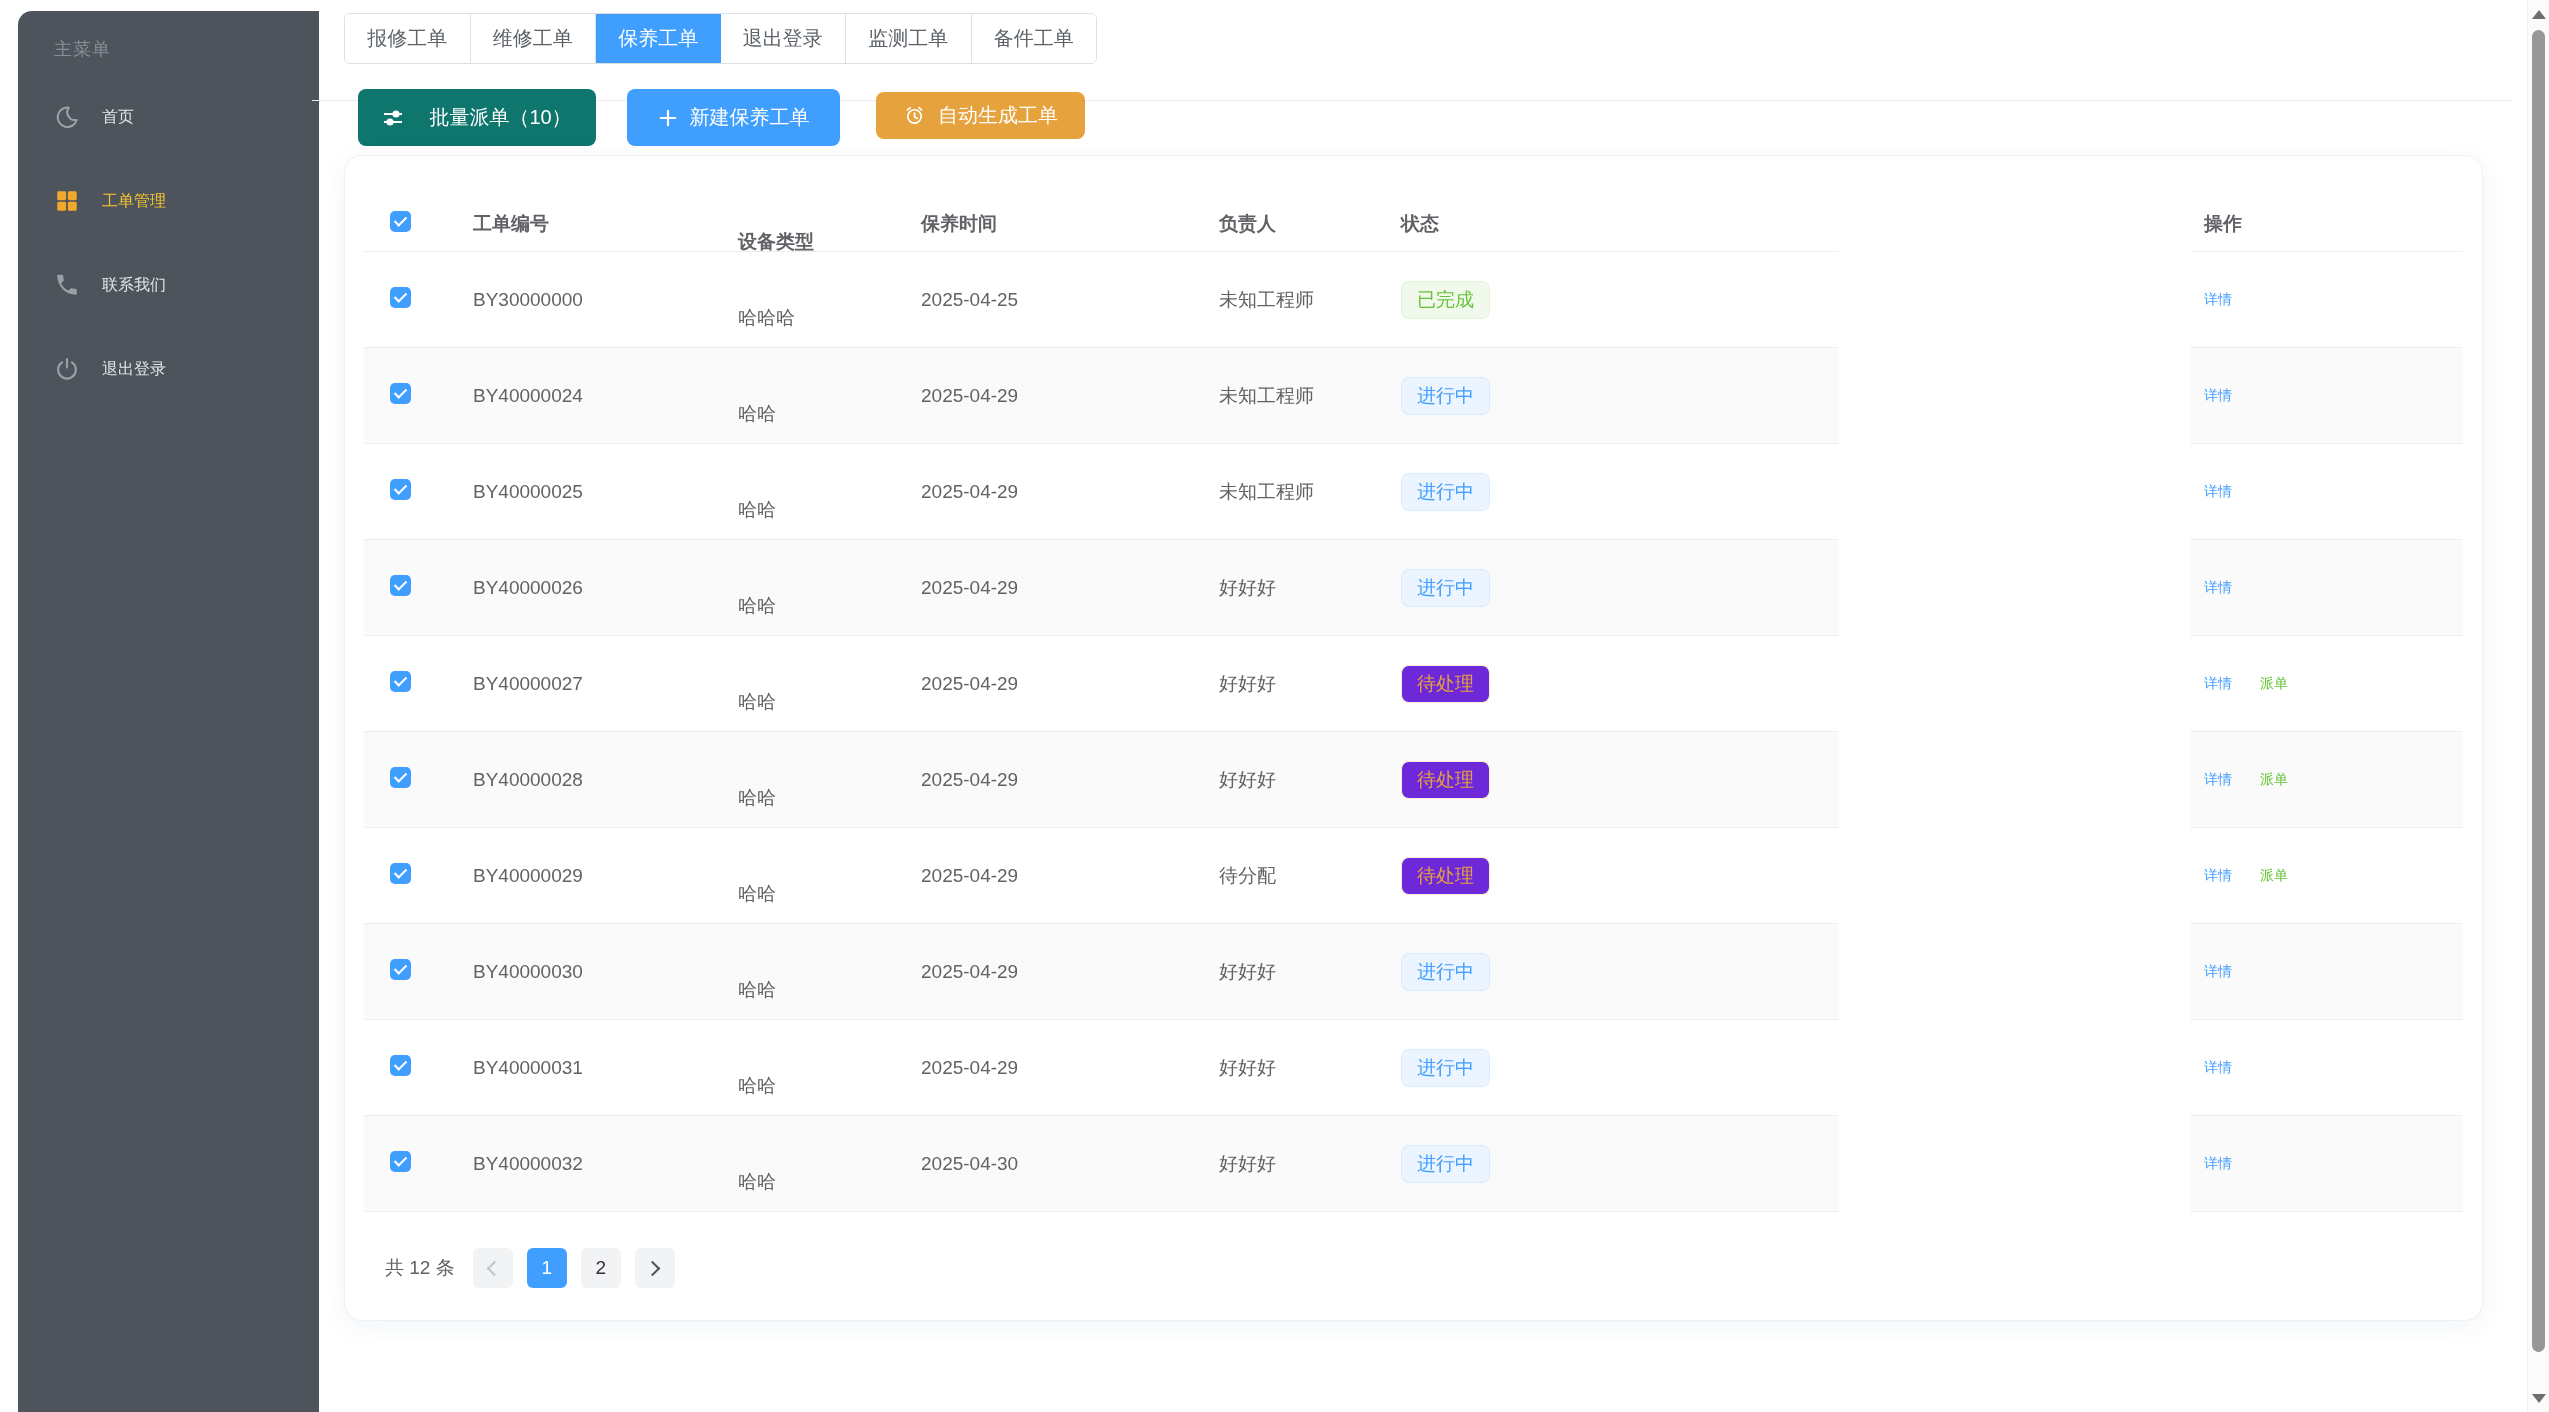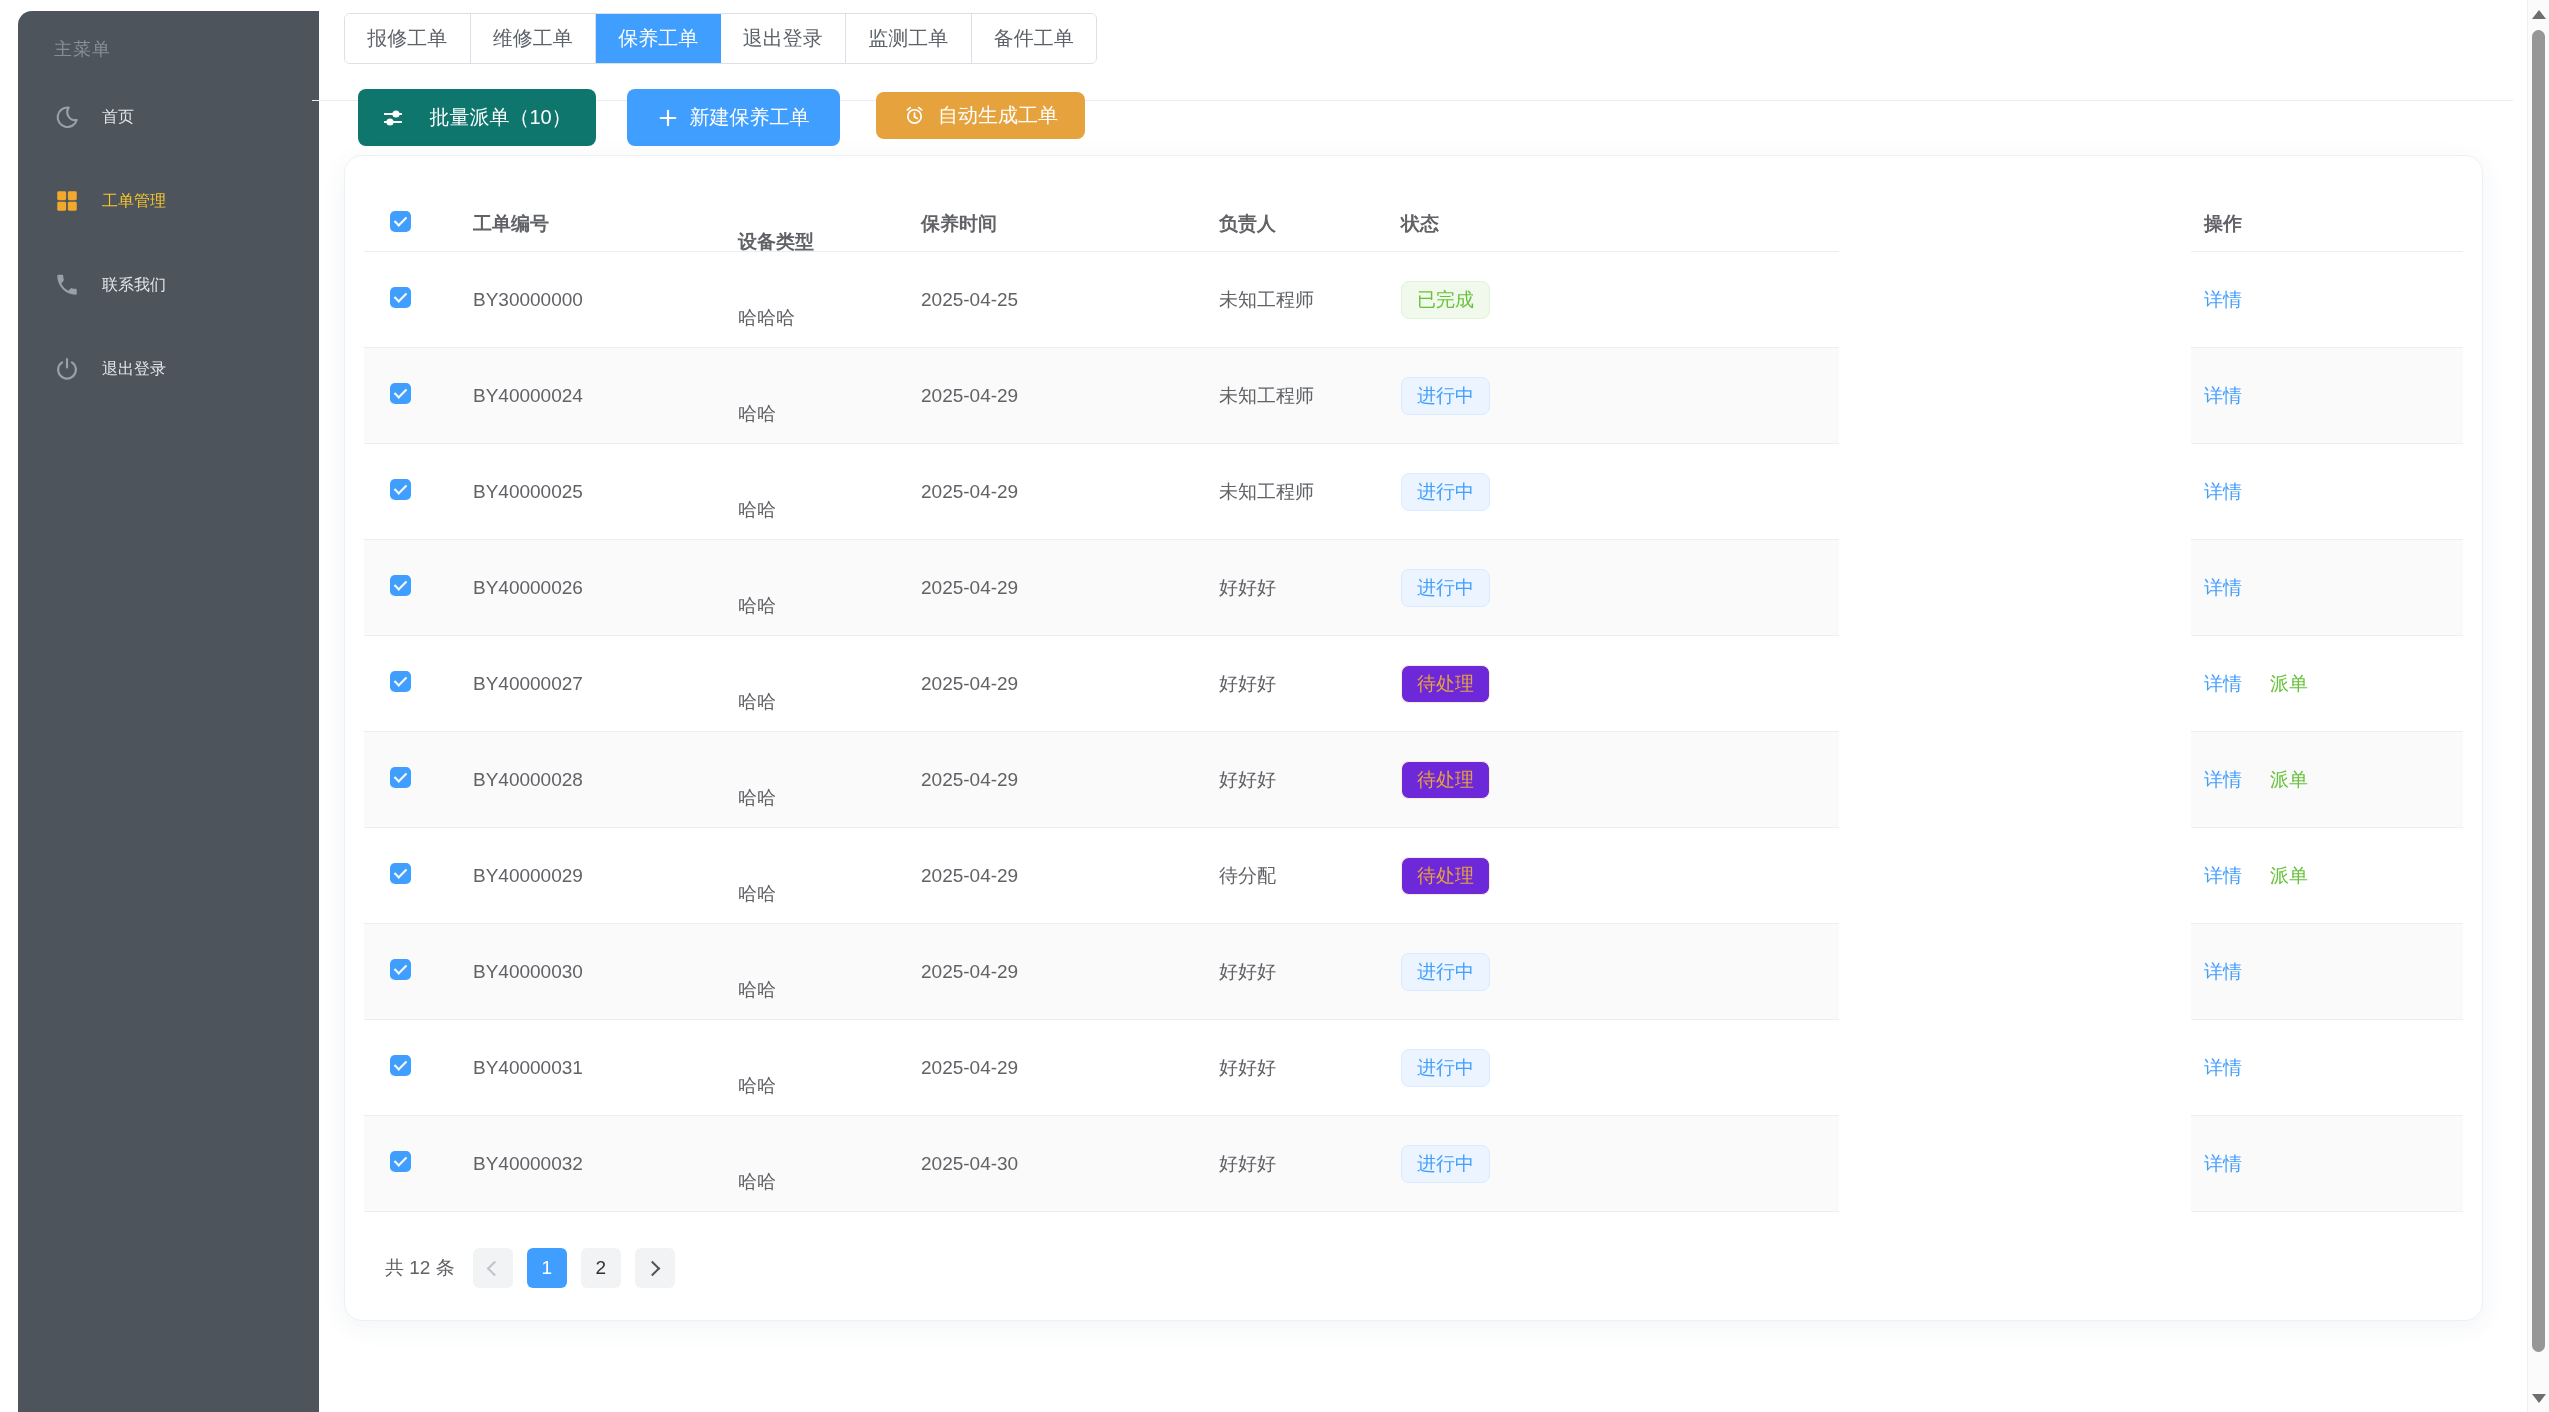--- a/index.html
+++ b/index.html
@@ -77,21 +77,21 @@
   }
   
   .badge {
     display:inline-block; height:38px; line-height:36px; padding:0 15px;
     border:1px solid; border-radius:8px; font-size:19px;
   }
   .badge-success { color:#67c23a; background:#f0f9eb; border-color:#e1f3d8; }
   .badge-primary { color:#409eff; background:#ecf5ff; border-color:#d9ecff; }
   .badge-warning { color:#e6a23c; background:#6d28d9; border-color:#faecd8;text-align:center; }
   
-  .link { font-size:19px; cursor:pointer; }
+  .link { font-size:14px; cursor:pointer; }
   .link + .link { margin-left:28px; }
   .link-detail   { color:#409eff; }
   .link-dispatch { color:#67c23a; }
   
   .pagination { position:absolute; left:40px; top:1090px; height:44px; display:flex; align-items:center; gap:14px; }
   .pg-total { font-size:19px; color:#606266; margin-right:4px; }
   .page-btn {
     min-width:40px; height:40px; border:none; border-radius:6px; background:#f2f3f5;
     font-size:19px; font-family:inherit; color:#303133; cursor:pointer;
     display:inline-flex; align-items:center; justify-content:center;

